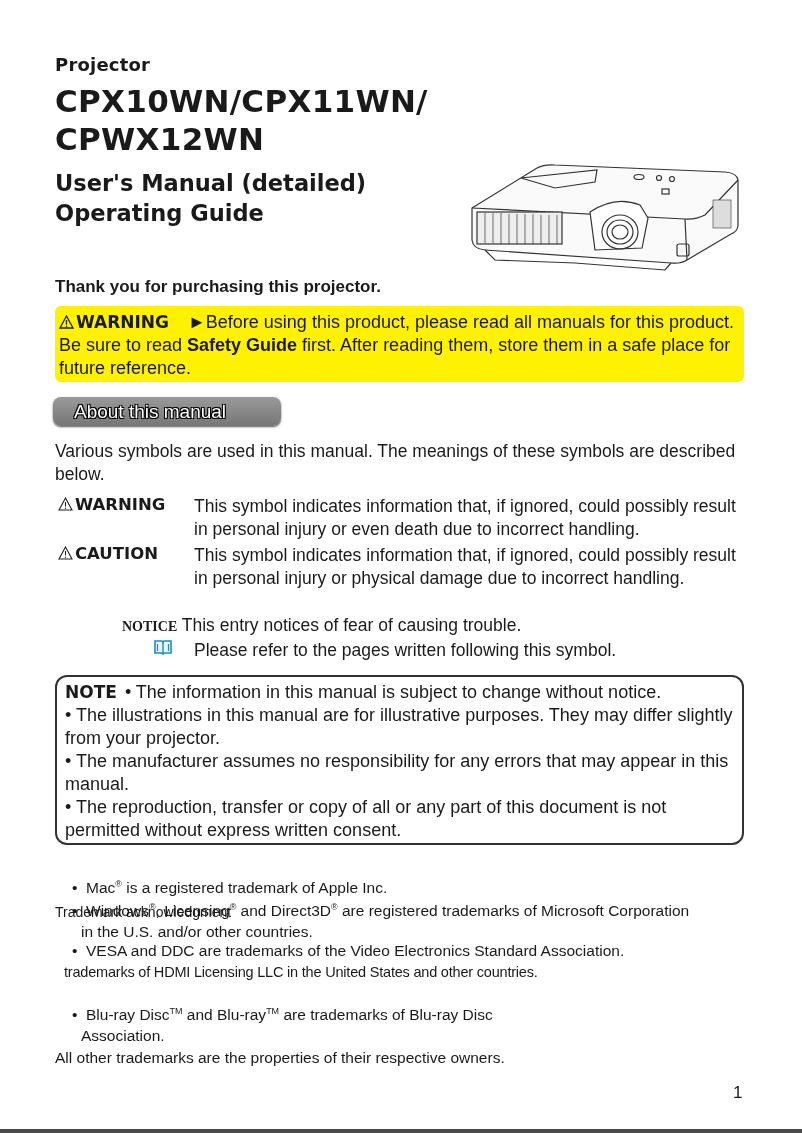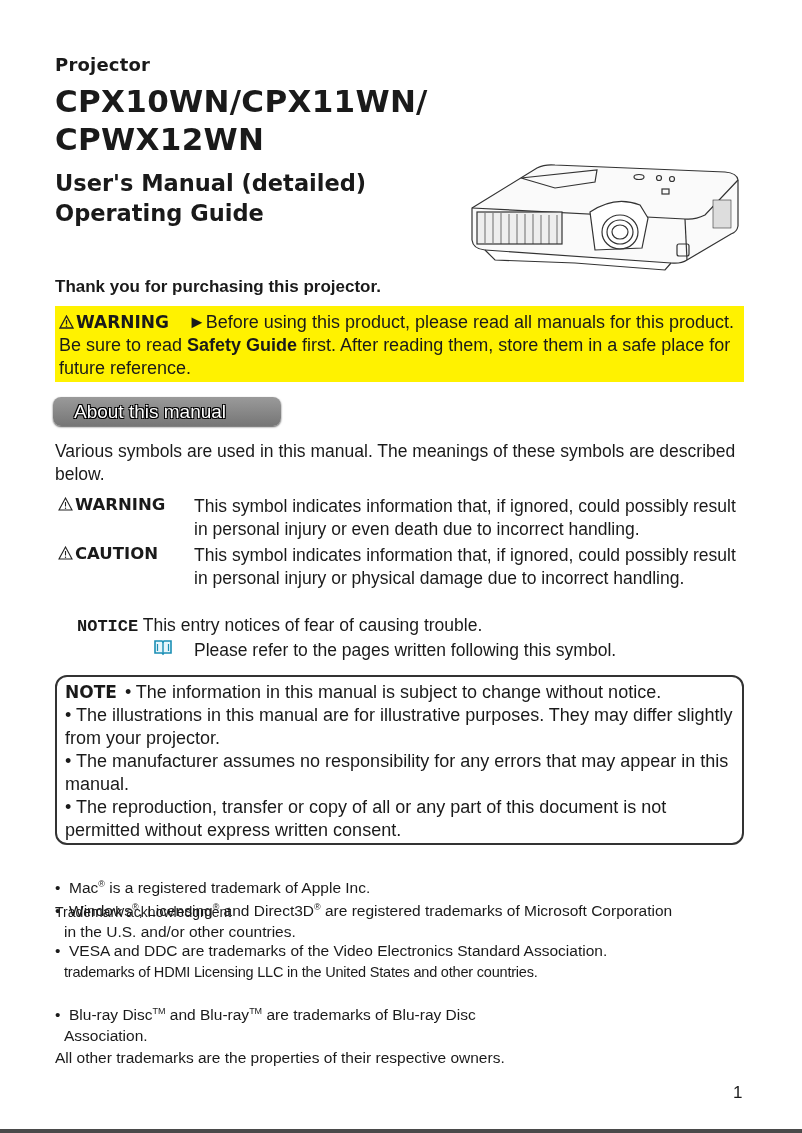--- a/index.html
+++ b/index.html
@@ -9,48 +9,48 @@
   }
   .abs { position: absolute; }
   .heavy { font-family: "DejaVu Sans", sans-serif; font-weight: bold; }
   #projector-label { left: 55px; top: 54px; font-size: 18px; letter-spacing: 0.2px; }
   #model-title { left: 55px; top: 82px; font-size: 31px; line-height: 38px; letter-spacing: 0.3px; }
   #manual-title { left: 55px; top: 168px; font-size: 22.5px; line-height: 30px; }
   #projector-img { left: 455px; top: 120px; width: 300px; height: 170px; }
   #thanks { left: 55px; top: 277px; font-size: 17px; font-weight: bold; }
   #warning-box {
     left: 55px; top: 306px; width: 689px; height: 76px; background: #fff200;
-    font-size: 18px; line-height: 23px; padding: 5px 0 0 4px; box-sizing: border-box;
+    font-size: 18px; line-height: 23px; padding: 5px 0 0 4px; box-sizing: border-box; border-radius: 6px;
   }
   #warning-box b.wlabel { font-family: "DejaVu Sans", sans-serif; font-size: 17px; }
   .tri { display: inline-block; width: 15px; height: 14px; vertical-align: -1px; margin-right: 2px; }
   #about-pill {
     left: 53px; top: 397px; width: 228px; height: 29px; border-radius: 8px;
     background: linear-gradient(#9a9a9a, #767676); box-shadow: 0 1px 2px #555;
     color: #fff; font-size: 19px; line-height: 29px; padding-left: 21px; box-sizing: border-box;
     text-shadow: -1px -1px 0 #000, 1px -1px 0 #000, -1px 1px 0 #000, 1px 1px 0 #000;
   }
   .para { font-size: 17.5px; line-height: 23px; }
   #intro { left: 55px; top: 440px; width: 700px; }
   .sym-label { font-family: "DejaVu Sans", sans-serif; font-weight: bold; font-size: 16.5px; }
   #sym-warning-label { left: 58px; top: 495px; }
   #sym-warning-text { left: 194px; top: 495px; width: 560px; }
   #sym-caution-label { left: 58px; top: 544px; }
   #sym-caution-text { left: 194px; top: 544px; width: 545px; }
   #notice-row { left: 77px; top: 614px; }
-  #notice-label { font-family: Liberation Mono, monospace; font-weight: bold; font-size: 17px; }
+  #notice-label { font-family: Liberation Serif, serif; font-weight: bold; font-size: 14px; margin-left: 45px; }
   #book-icon { left: 153px; top: 638px; width: 20px; height: 18px; }
   #book-text { left: 194px; top: 639px; }
   #note-box {
     left: 55px; top: 675px; width: 689px; height: 170px; border: 2px solid #333; border-radius: 12px;
     box-sizing: border-box; padding: 4px 8px 0 8px; font-size: 18px; line-height: 23px;
   }
   #note-label { font-family: "DejaVu Sans", sans-serif; font-weight: bold; font-size: 17px; margin-right: 8px; }
   #tm-heading { left: 55px; top: 904px; font-size: 14px; font-weight: normal; }
-  .tm { font-size: 15.5px; line-height: 21px; }
+  .tm { font-size: 15.5px; line-height: 21px; margin-left: 17px; }
   .tm-small { font-size: 14.5px; line-height: 21px; letter-spacing: -0.2px; }
   sup { font-size: 9px; vertical-align: 6px; line-height: 0; }
   #tm1 { left: 55px; top: 877px; }
   #tm2 { left: 55px; top: 900px; width: 700px; }
   #tm3 { left: 55px; top: 940px; }
   #tm4 { left: 55px; top: 962px; width: 700px; }
   #tm5 { left: 55px; top: 1004px; width: 480px; }
   #tm-footer { left: 55px; top: 1049px; font-size: 15.5px; }
   #page-number { left: 733px; top: 1083px; font-size: 17px; }
   #bottom-rule { left: 0; top: 1129px; width: 802px; height: 4px; background: #4a4a4a; }

